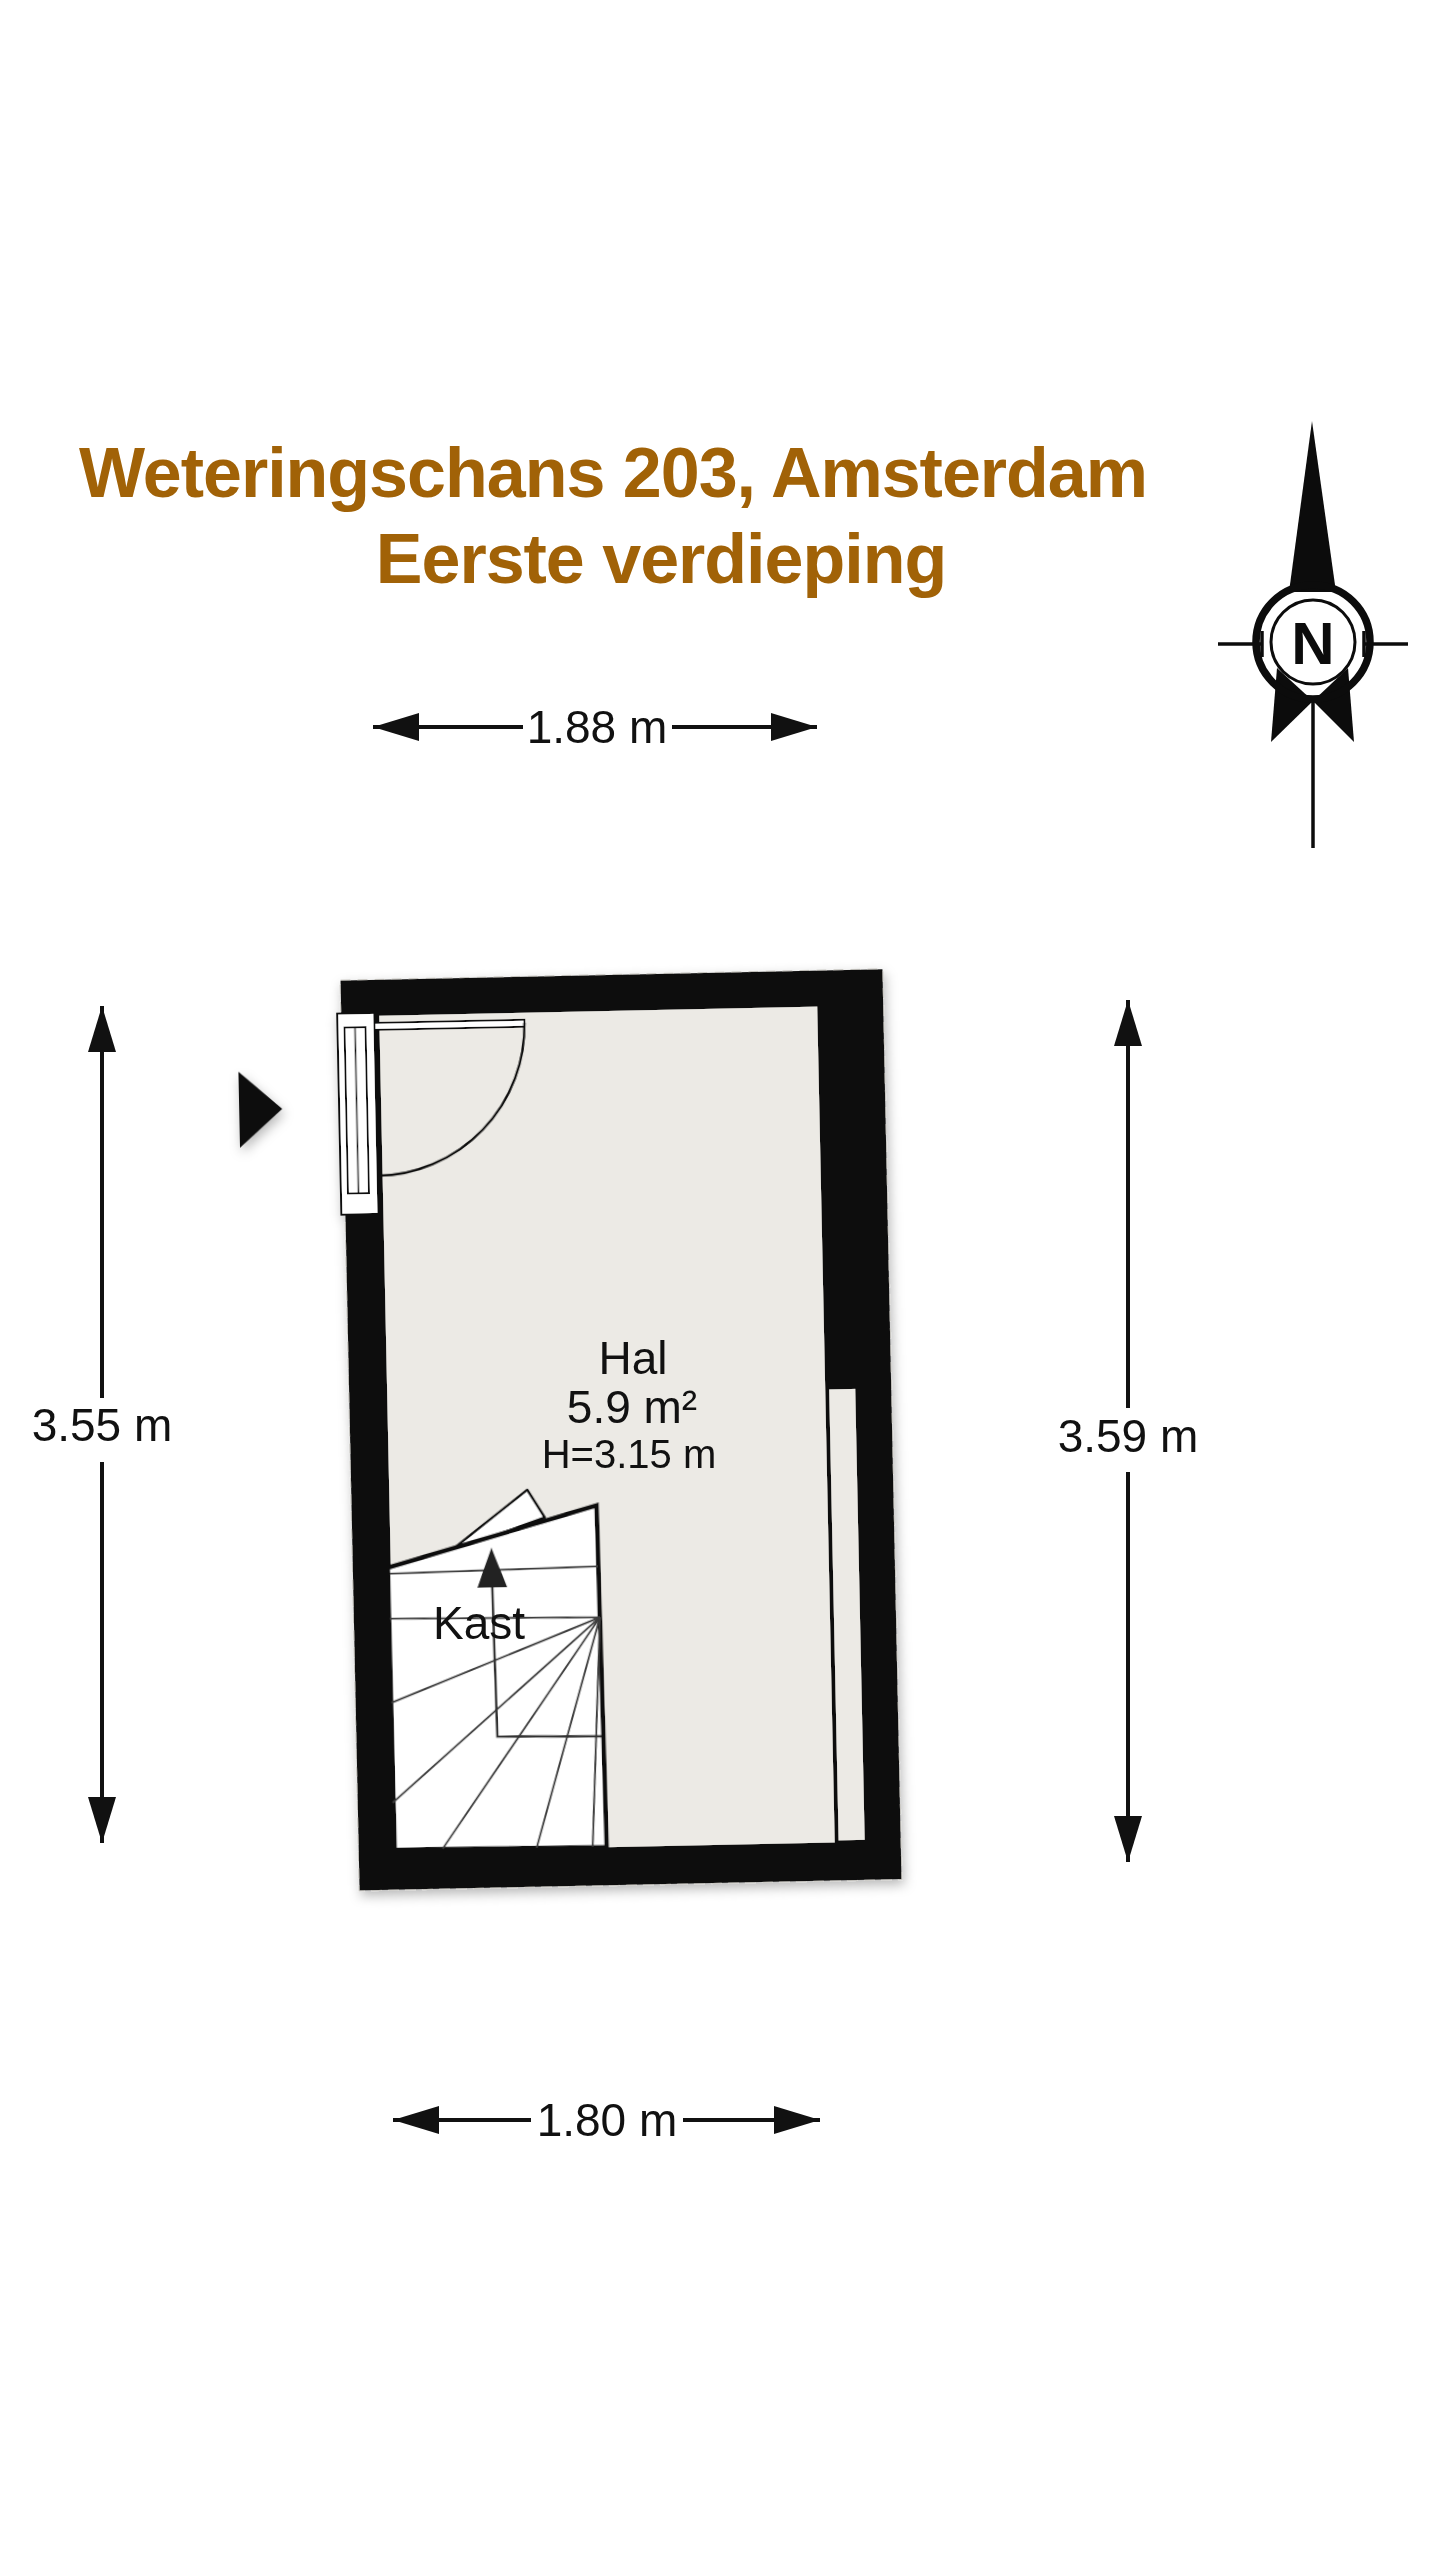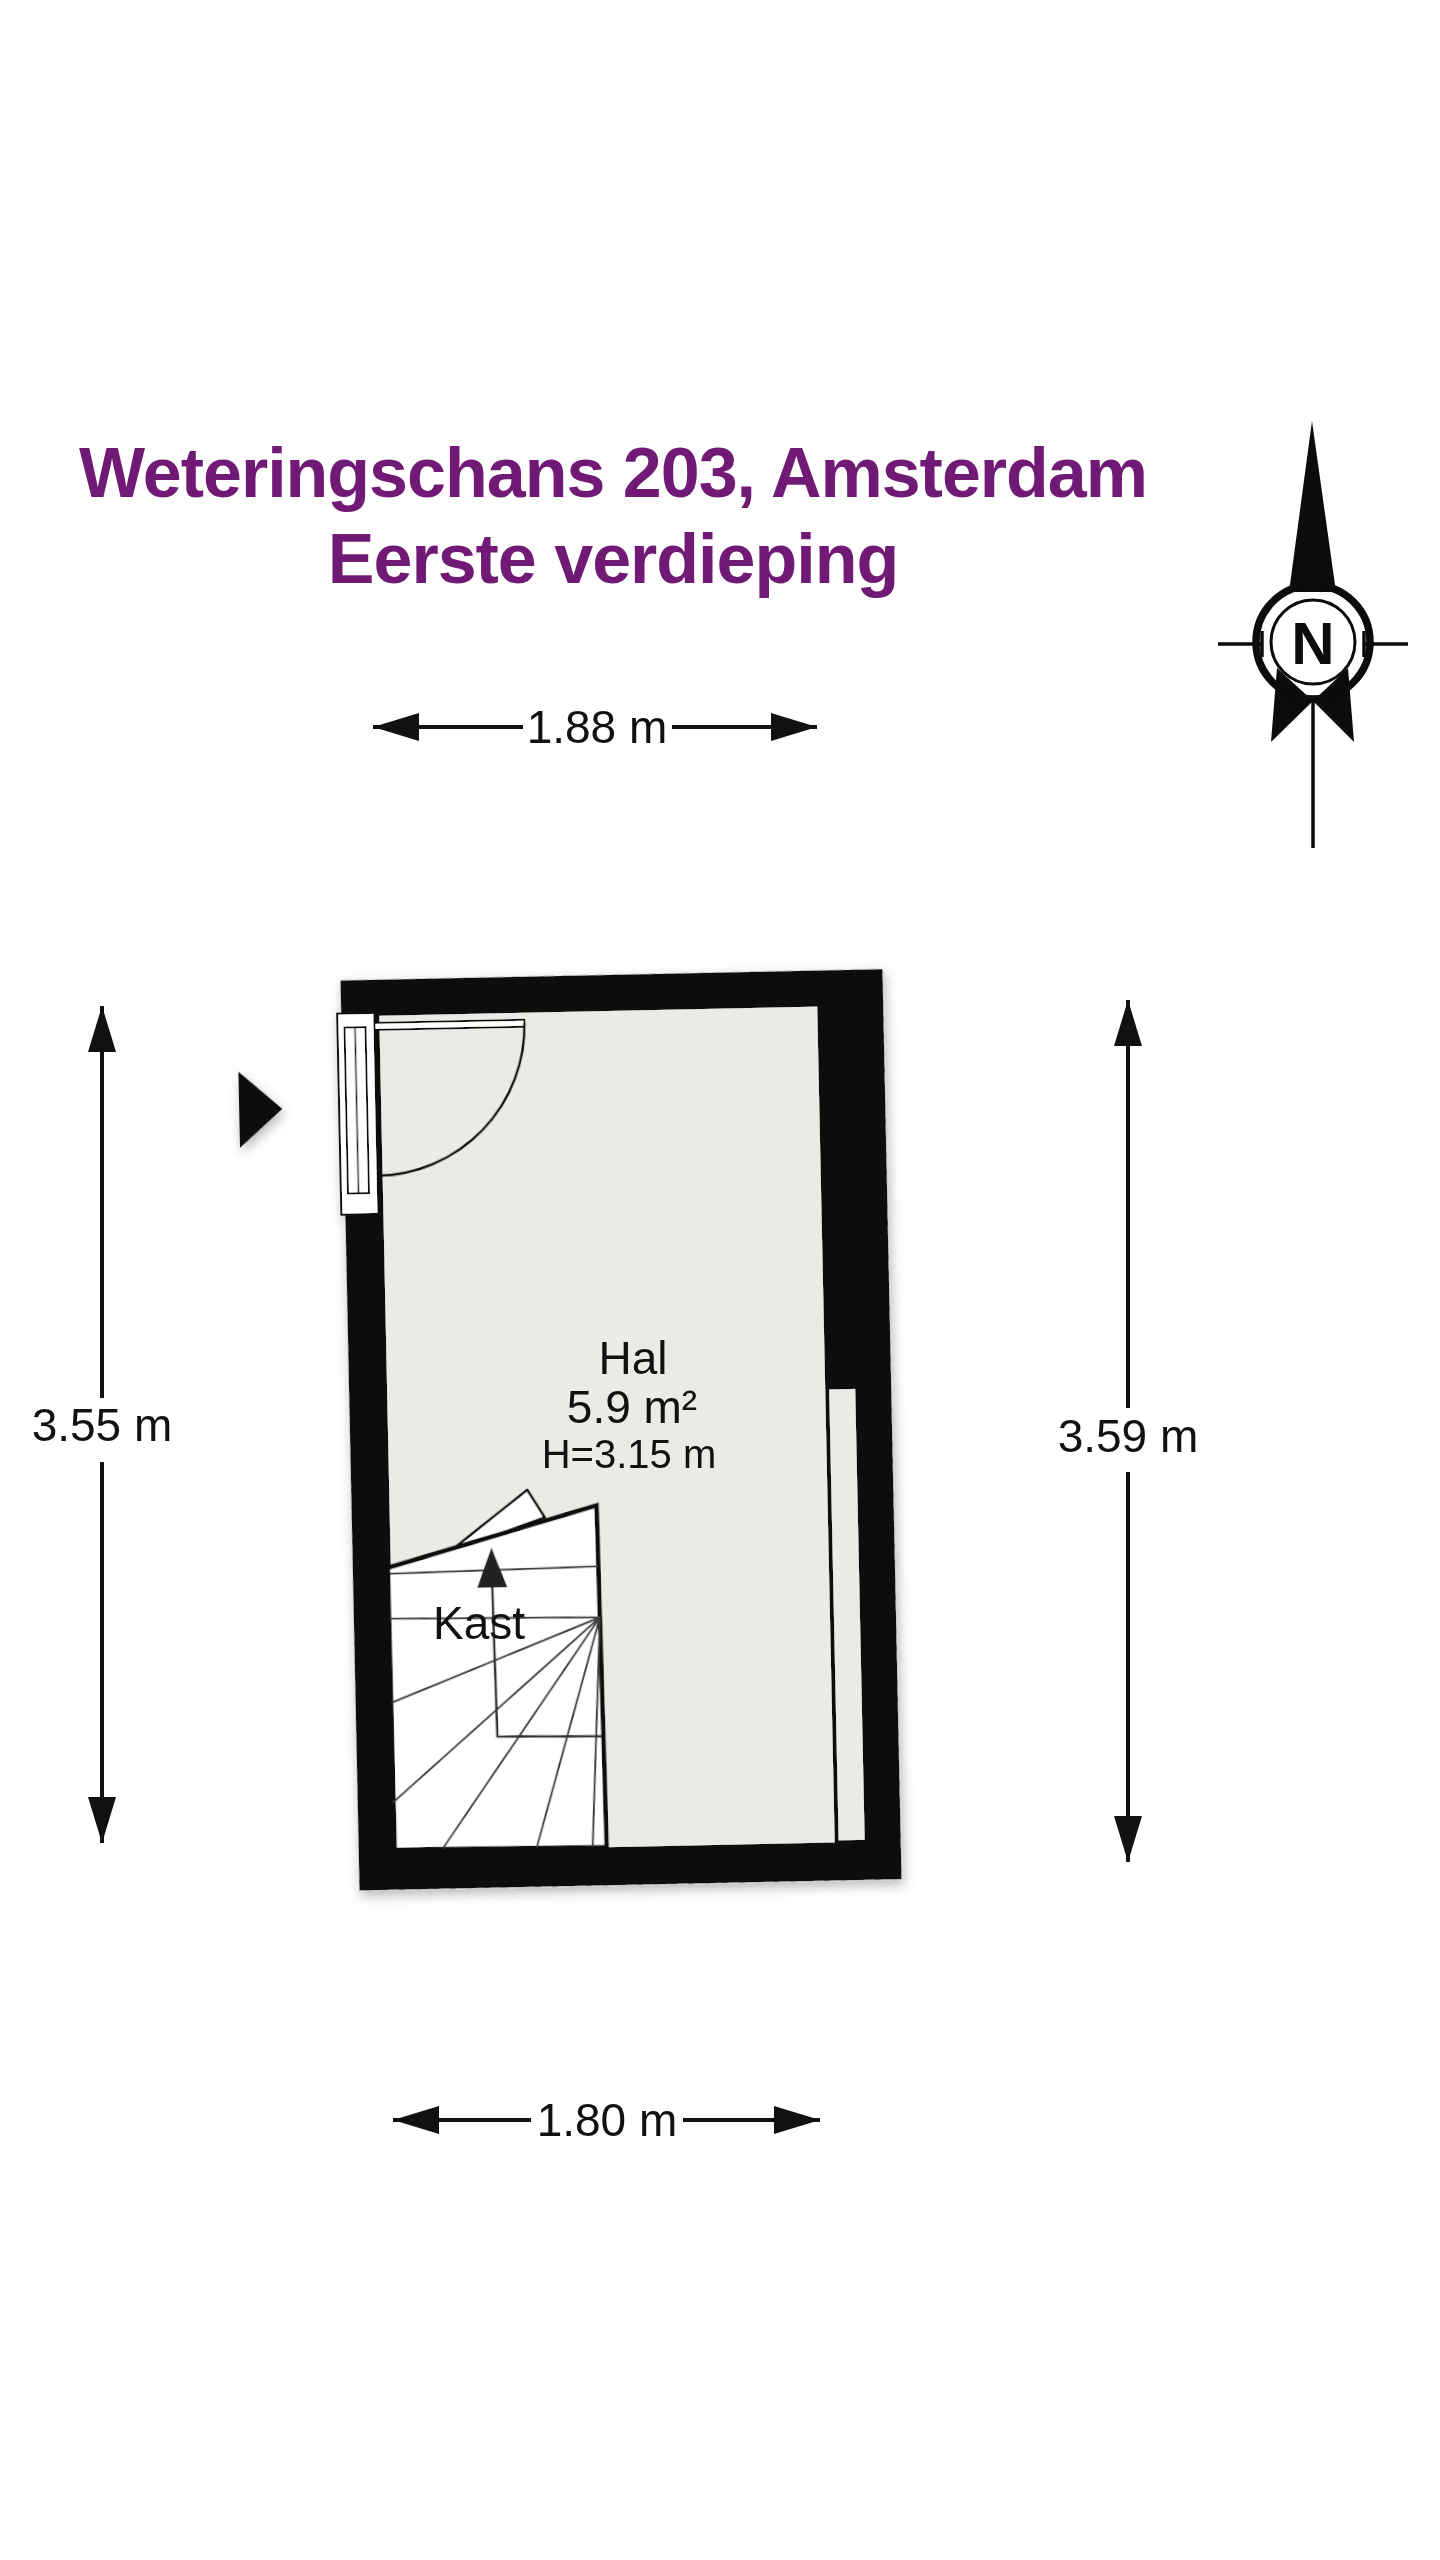--- a/index.html
+++ b/index.html
@@ -1,22 +1,22 @@
 <!DOCTYPE html>
 <html><head>
 <meta charset="utf-8">
 <style>
   html,body{margin:0;padding:0;background:#ffffff;}
   body{width:1440px;height:2560px;position:relative;overflow:hidden;
        font-family:"Liberation Sans", sans-serif;}
   .title-wrap{position:absolute;left:0;top:0;width:1226px;text-align:center;}
-  .title-line{position:absolute;left:0;width:100%;font-weight:700;color:#701a75;
+  .title-line{position:absolute;left:0;width:100%;font-weight:700;color:#a16207;
               font-size:70px;line-height:1;letter-spacing:-1px;}
   .title-line.l1{top:438px;}
-  .title-line.l2{top:524px;}
+  .title-line.l2{top:524px;margin-left:48px;}
   svg{position:absolute;left:0;top:0;}
   .wall{fill:#0a0a0a;}
   .floor{fill:#eceae5;}
   .thin{stroke:#111;fill:none;}
   .dashed-face{stroke:#c9c7c2;stroke-width:2;stroke-dasharray:10 7;fill:none;}
   .stair-outline{fill:#ffffff;stroke:#0a0a0a;stroke-width:4.5;stroke-linejoin:miter;}
   .stair-flap{fill:#ffffff;stroke:#111;stroke-width:2.5;stroke-linejoin:round;}
   .tread{stroke:#3d3d3d;stroke-width:2;fill:none;}
   .walkline{stroke:#333;stroke-width:2.5;fill:none;}
   .dim-line{stroke:#111;stroke-width:4;fill:none;}

